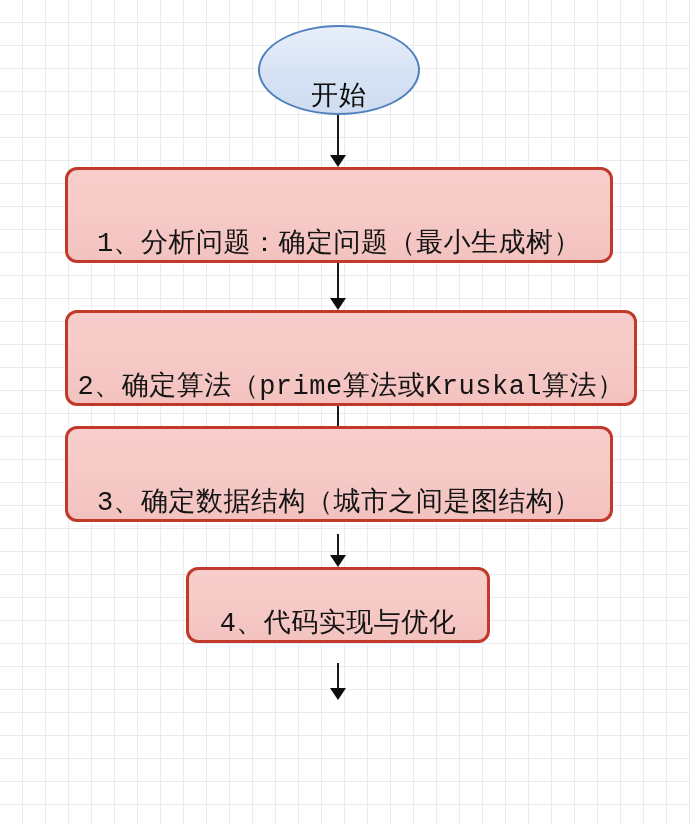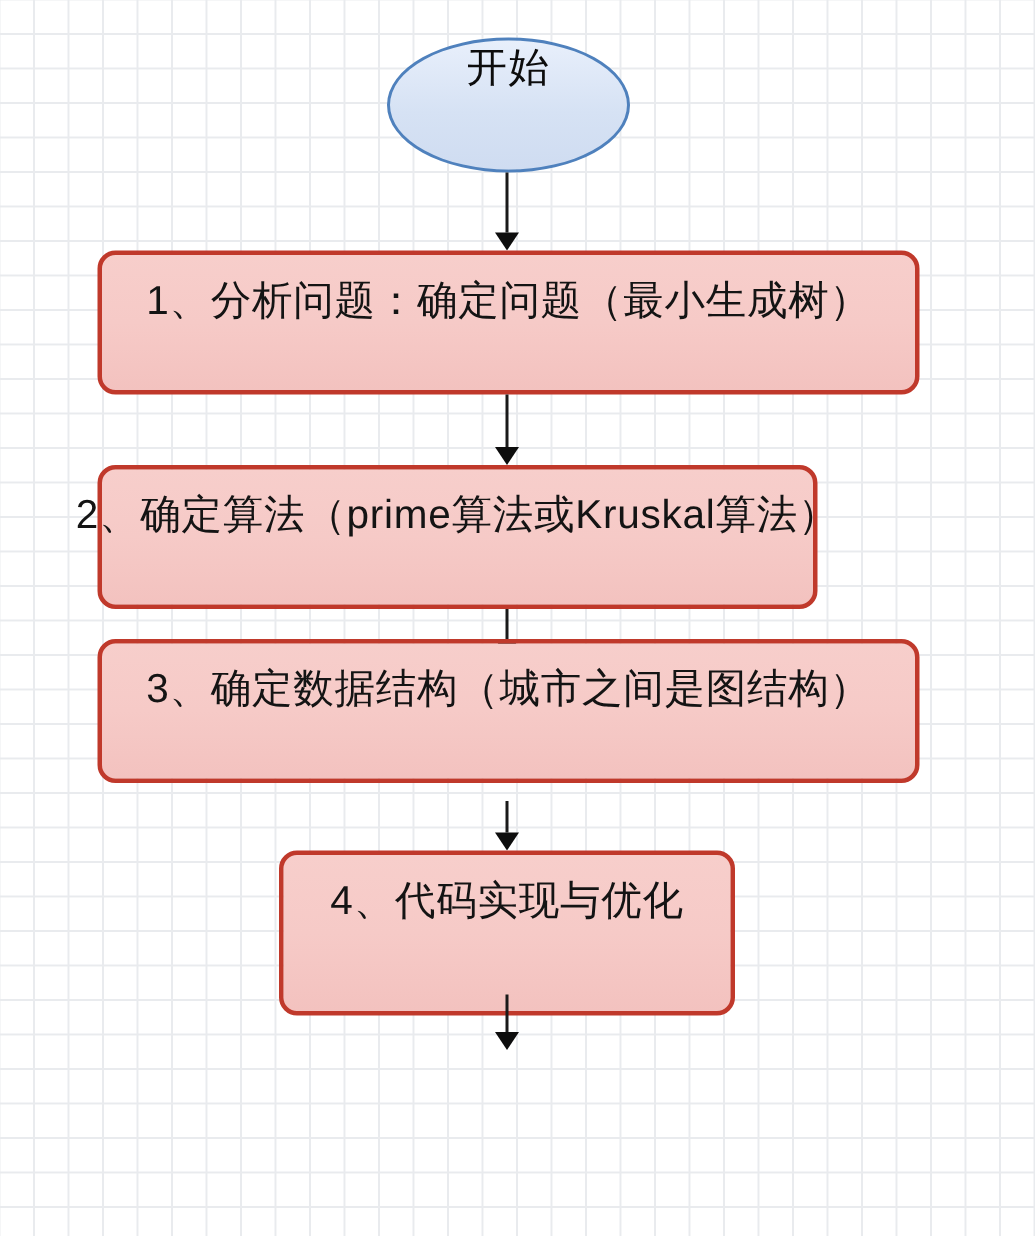--- a/index.html
+++ b/index.html
@@ -25,23 +25,24 @@
       linear-gradient(to bottom, #e9ebee 1px, transparent 1px);
     background-size: 23px 23px;
     background-position: -1px -1px;
   }
 
   
   .node {
     position: absolute;
     box-sizing: border-box;
     display: flex;
-    align-items: flex-start;
+    align-items: flex-end;
     justify-content: center;
     text-align: center;
+    font-family: Liberation Mono, monospace;
   }
 
   
   .terminator {
     border: 2px solid #4f81bd;
     background-image: linear-gradient(to bottom, #e8effb 0%, #d6e2f4 55%, #cfdcf1 100%);
     color: #0d0d0d;
     font-size: 27px;
     letter-spacing: 1px;
   }
@@ -94,35 +95,35 @@
   <div class="connector" style="left: 337px; top: 115px; height: 40px;"></div>
   <div class="arrowhead" style="left: 330px; top: 155px;"></div>
 
   <div class="node process" style="left: 65px; top: 167px; width: 548px; height: 96px;">
     <span class="label">1、分析问题：确定问题（最小生成树）</span>
   </div>
 
   <div class="connector" style="left: 337px; top: 263px; height: 35px;"></div>
   <div class="arrowhead" style="left: 330px; top: 298px;"></div>
 
-  <div class="node process" style="left: 65px; top: 310px; width: 480px; height: 96px;">
+  <div class="node process" style="left: 65px; top: 310px; width: 572px; height: 96px;">
     <span class="label">2、确定算法（prime算法或Kruskal算法）</span>
   </div>
 
   <div class="connector" style="left: 337px; top: 406px; height: 20px;"></div>
   <div class="arrowhead" style="left: 330px; top: 426px;"></div>
 
   <div class="node process" style="left: 65px; top: 426px; width: 548px; height: 96px;">
     <span class="label">3、确定数据结构（城市之间是图结构）</span>
   </div>
 
   <div class="connector" style="left: 337px; top: 534px; height: 21px;"></div>
   <div class="arrowhead" style="left: 330px; top: 555px;"></div>
 
-  <div class="node process" style="left: 186px; top: 567px; width: 304px; height: 110px;">
+  <div class="node process" style="left: 186px; top: 567px; width: 304px; height: 76px;">
     <span class="label">4、代码实现与优化</span>
   </div>
 
   <div class="connector" style="left: 337px; top: 663px; height: 25px;"></div>
   <div class="arrowhead" style="left: 330px; top: 688px;"></div>
 
 
 </div>
 
 </body></html>

